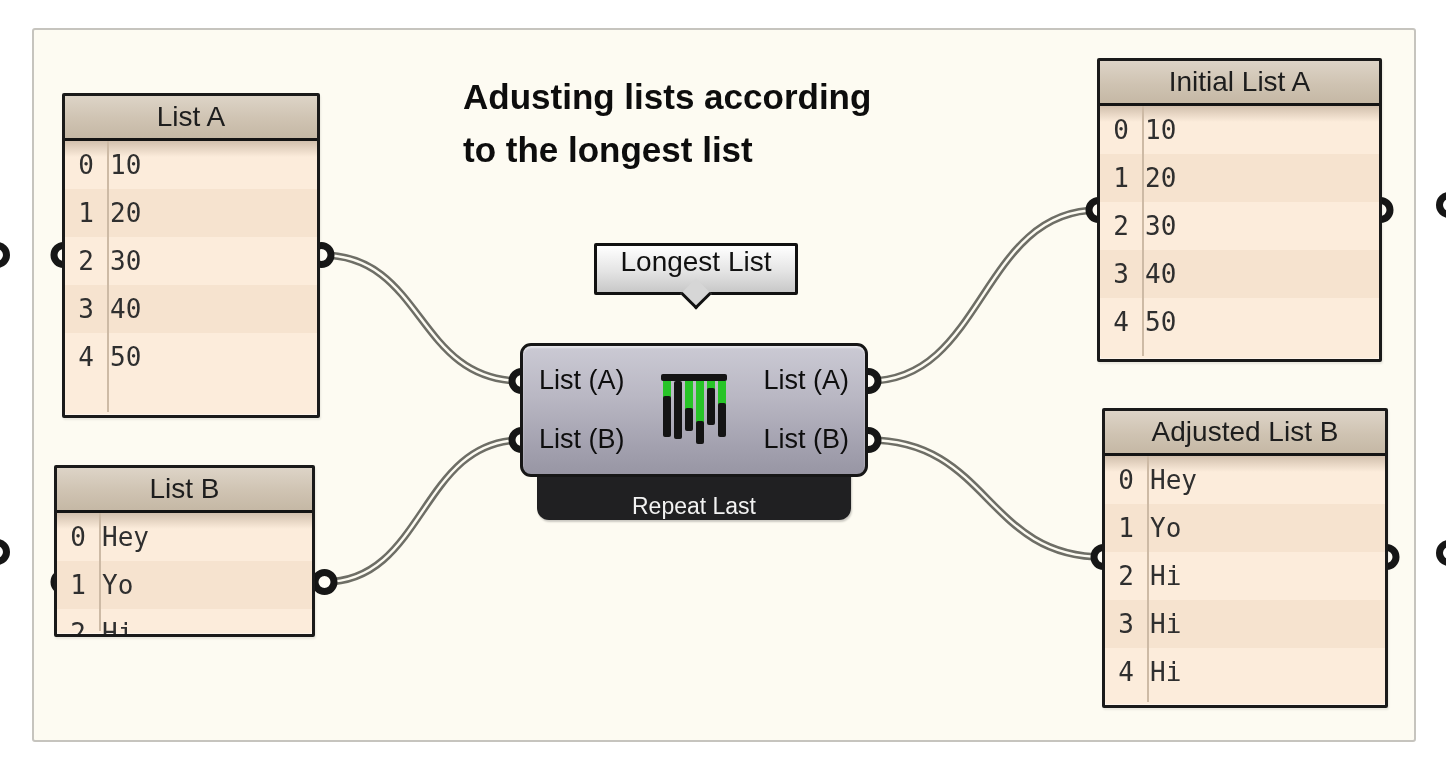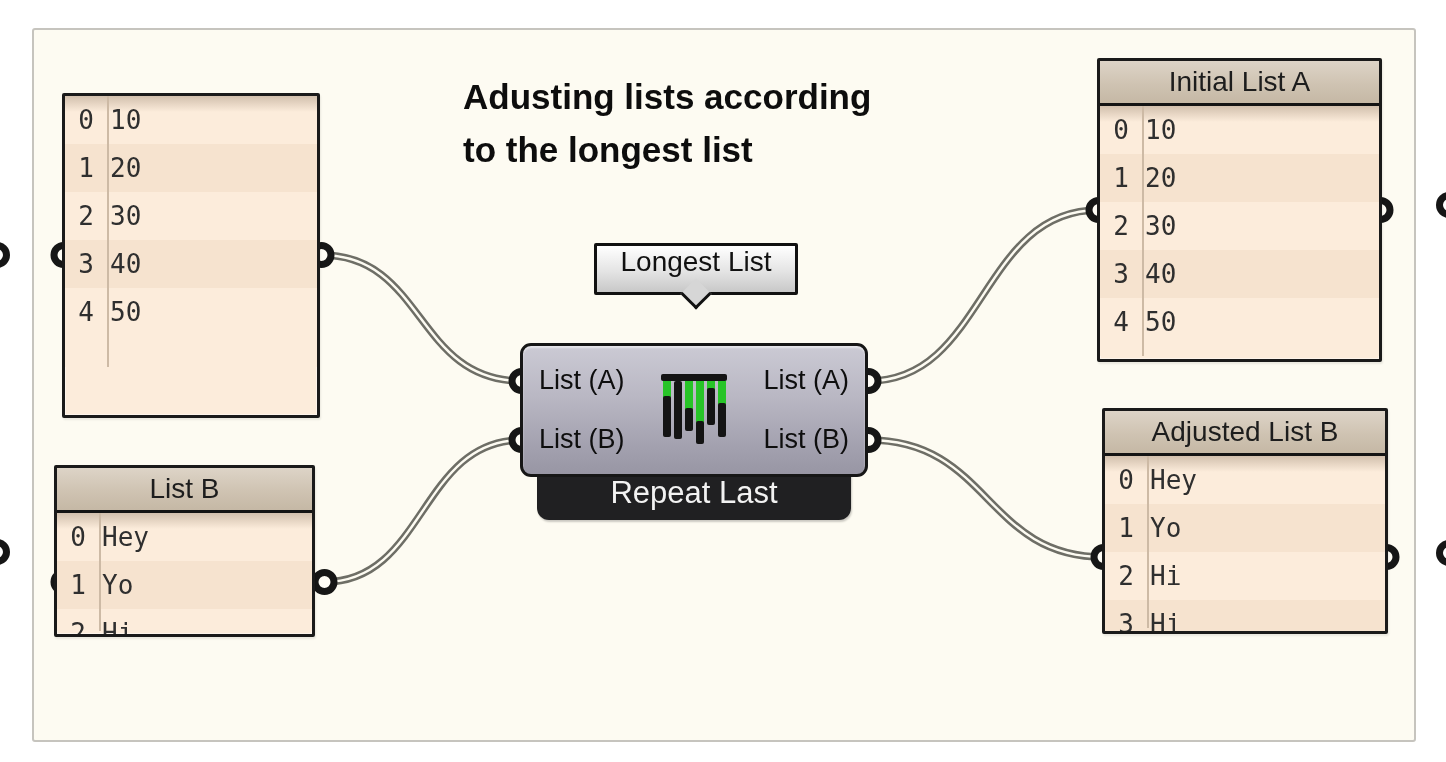--- a/index.html
+++ b/index.html
@@ -29,21 +29,21 @@
                        background:#cdbaa5; }
   .prow { display:grid; grid-template-columns:42px 1fr; height:48px;
           font-family:"DejaVu Sans Mono", monospace; font-size:26px; color:#2f2f2f; }
   .prow.alt { background:#f6e3cf; }
   .prow .idx { text-align:center; line-height:48px; }
   .prow .val { padding-left:3px; line-height:48px; }
 
   
   .comp-tab { position:absolute; left:537px; top:452px; width:314px; height:68px; z-index:2;
               background:#202022; border-radius:12px; display:flex; align-items:flex-end;
-              justify-content:center; padding-bottom:9px; color:#f2f2f2; font-size:31px;
+              justify-content:center; color:#f2f2f2; font-size:23px;
               box-shadow:1px 2px 2px rgba(0,0,0,.2); }
   .comp-body { position:absolute; left:520px; top:343px; width:348px; height:134px; z-index:3;
                border:3px solid #161616; border-radius:11px;
                background:linear-gradient(180deg,#cbcad4 0%,#b9b7c3 40%,#a3a1af 78%,#9896a4 100%);
                box-shadow: inset 0 2px 2px rgba(255,255,255,.55); }
   .comp-label { position:absolute; font-size:27px; color:#0e0e0e; }
   .in-a  { left:16px;  top:19px; }
   .in-b  { left:16px;  top:78px; }
   .out-a { right:16px; top:19px; }
   .out-b { right:16px; top:78px; }
@@ -107,20 +107,21 @@
     <circle cx="1449" cy="205" r="9.5" fill="#ffffff" stroke="#161616" stroke-width="7"></circle>
     <circle cx="1449" cy="553" r="9.5" fill="#ffffff" stroke="#161616" stroke-width="7"></circle>
   </svg>
 
   <div class="sketch-title">
     <div>Adusting lists according</div>
     <div>to the longest list</div>
   </div>
 
   <div class="panel" style="left:62px; top:93px; width:258px; height:325px;">
+    <div class="panel-header">List A</div>
     <div class="panel-body">
       <div class="shade"></div>
         <div class="vline"></div>
       <div class="prow">
           <span class="idx">0</span>
           <span class="val">10</span>
         </div>
       <div class="prow alt">
           <span class="idx">1</span>
           <span class="val">20</span>
@@ -181,21 +182,21 @@
           <span class="idx">3</span>
           <span class="val">40</span>
         </div>
       <div class="prow">
           <span class="idx">4</span>
           <span class="val">50</span>
         </div>
     </div>
   </div>
 
-  <div class="panel" style="left:1102px; top:408px; width:286px; height:226px;">
+  <div class="panel" style="left:1102px; top:408px; width:286px; height:300px;">
     <div class="panel-header">Adjusted List B</div>
     <div class="panel-body">
       <div class="shade"></div>
         <div class="vline"></div>
       <div class="prow">
           <span class="idx">0</span>
           <span class="val">Hey</span>
         </div>
       <div class="prow alt">
           <span class="idx">1</span>

